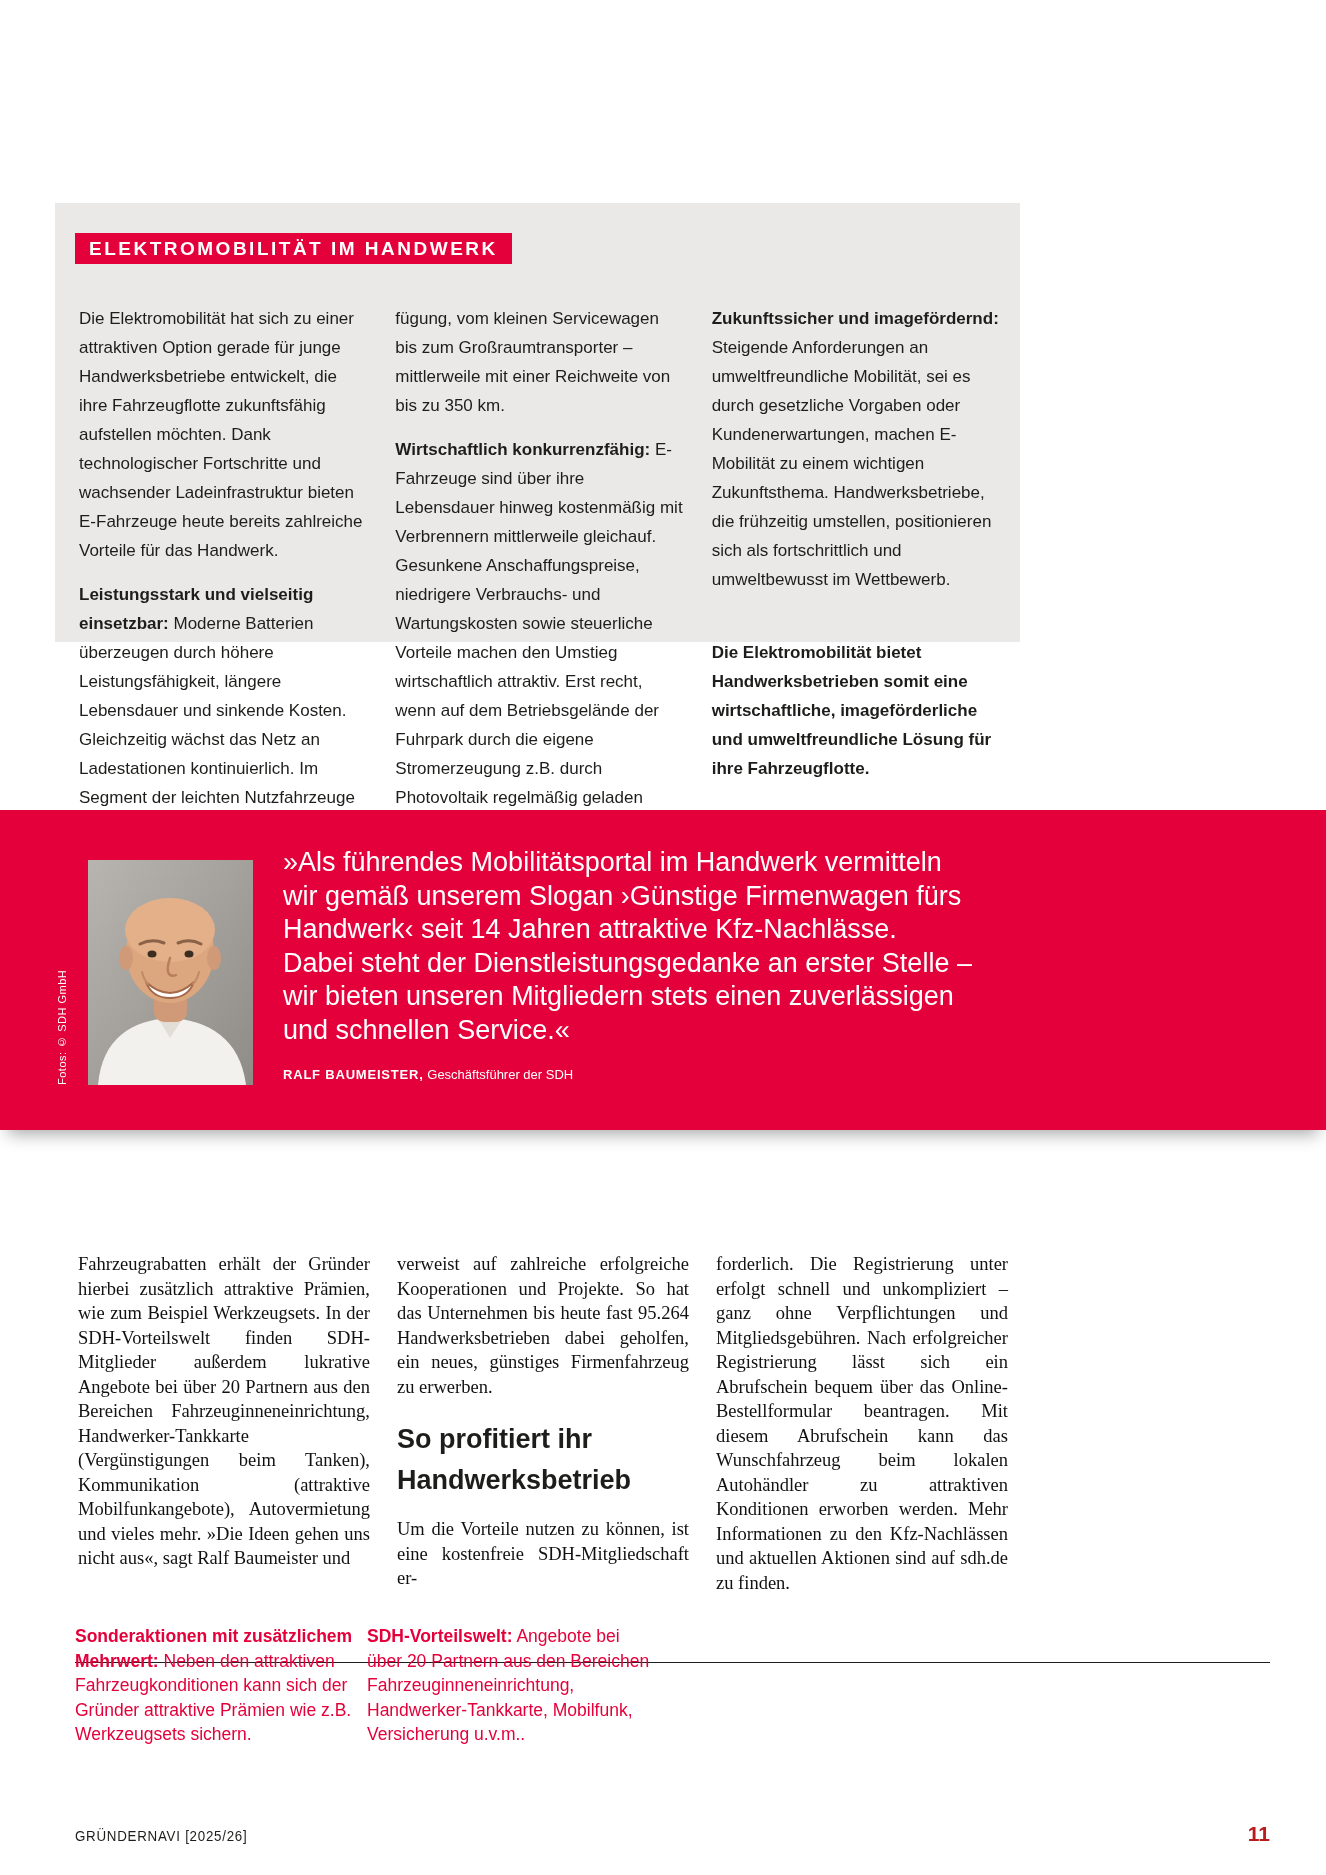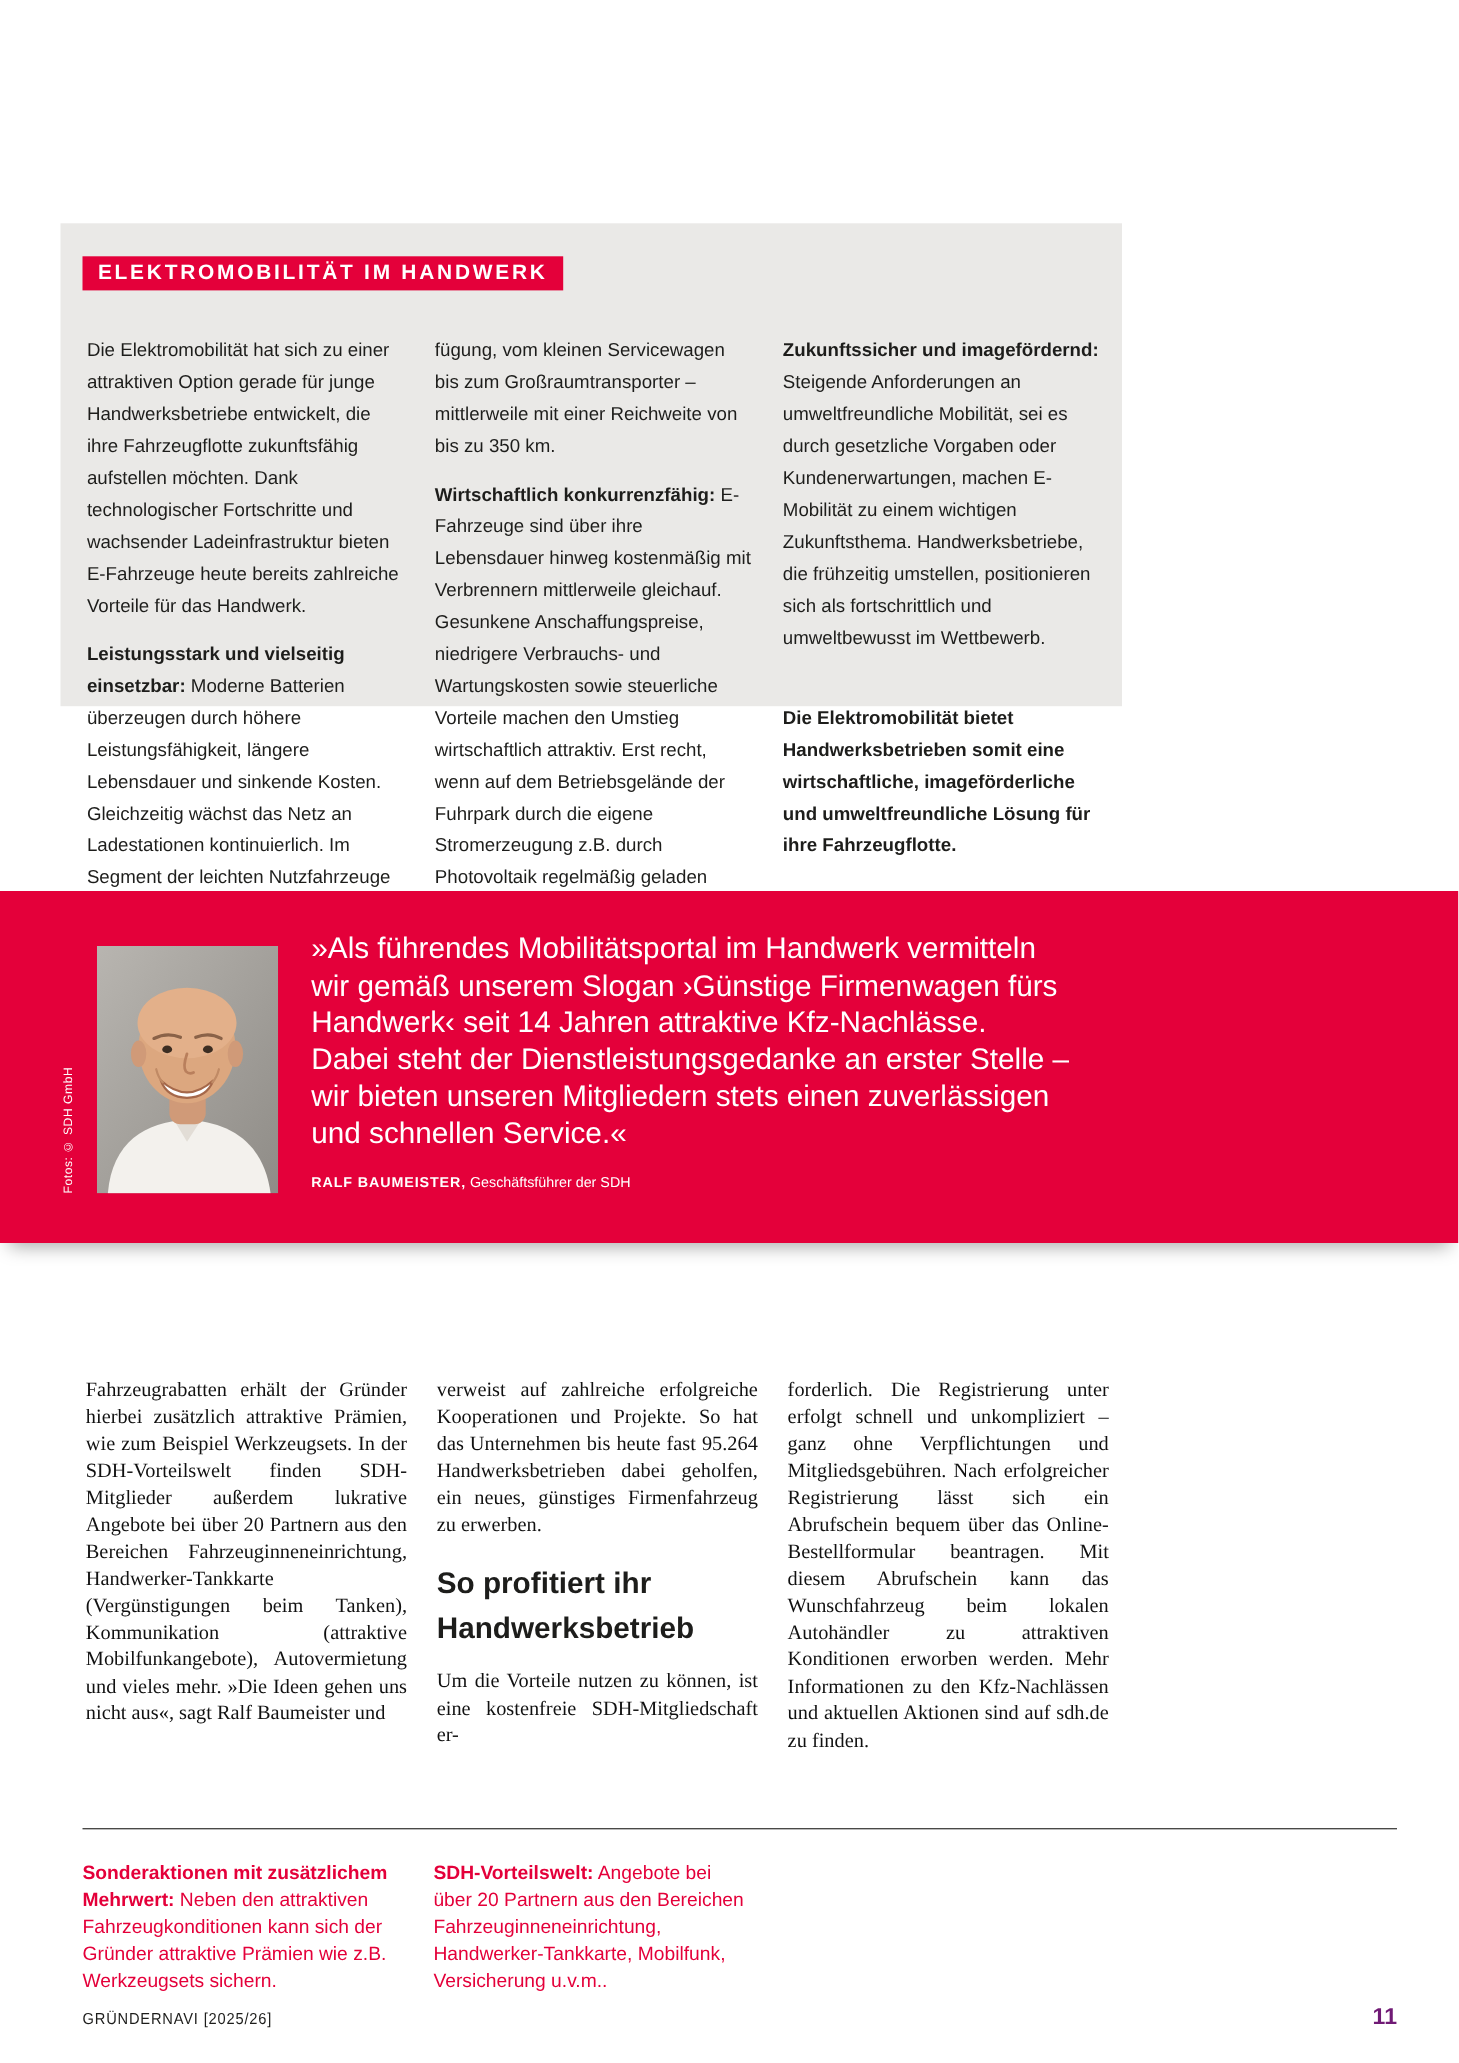--- a/index.html
+++ b/index.html
@@ -121,24 +121,23 @@
 
   
   .divider {
     position: absolute;
     left: 75px; top: 1662px;
     width: 1195px; height: 1px;
     background: #1d1d1b;
   }
   .highlights {
     position: absolute;
-    left: 75px; top: 1690px;
+    left: 75px; top: 1624px;
     width: 930px;
     display: flex;
-    gap: 27px;
   }
   .highlight-col {
     width: 292px;
     color: #e4003a;
     font-size: 17.5px;
     line-height: 24.5px;
   }
   .highlight-col strong { font-weight: bold; }
 
   
@@ -149,21 +148,21 @@
     letter-spacing: 0.8px;
     color: #1d1d1b;
     transform: scaleX(0.92);
     transform-origin: left center;
   }
   .footer-page {
     position: absolute;
     right: 56px; top: 1822px;
     font-size: 21px;
     font-weight: bold;
-    color: #701a75;
+    color: #b91c1c;
   }
 </style>
 </head>
 <body>
 
 <div class="page">
 
   <section class="gray-block">
     <div class="badge">
       <span>ELEKTROMOBILITÄT IM HANDWERK</span>

